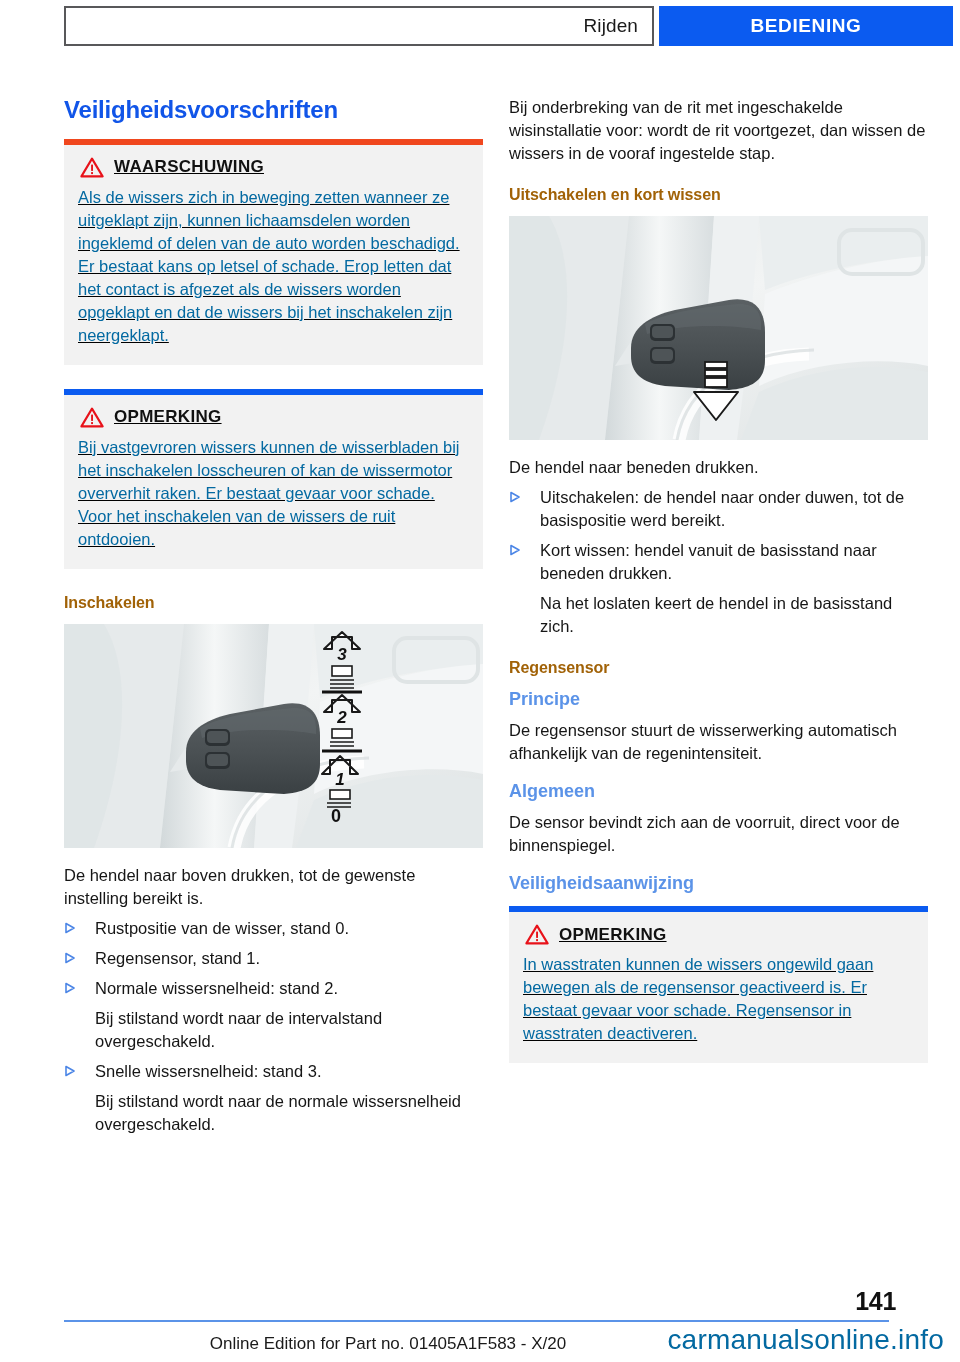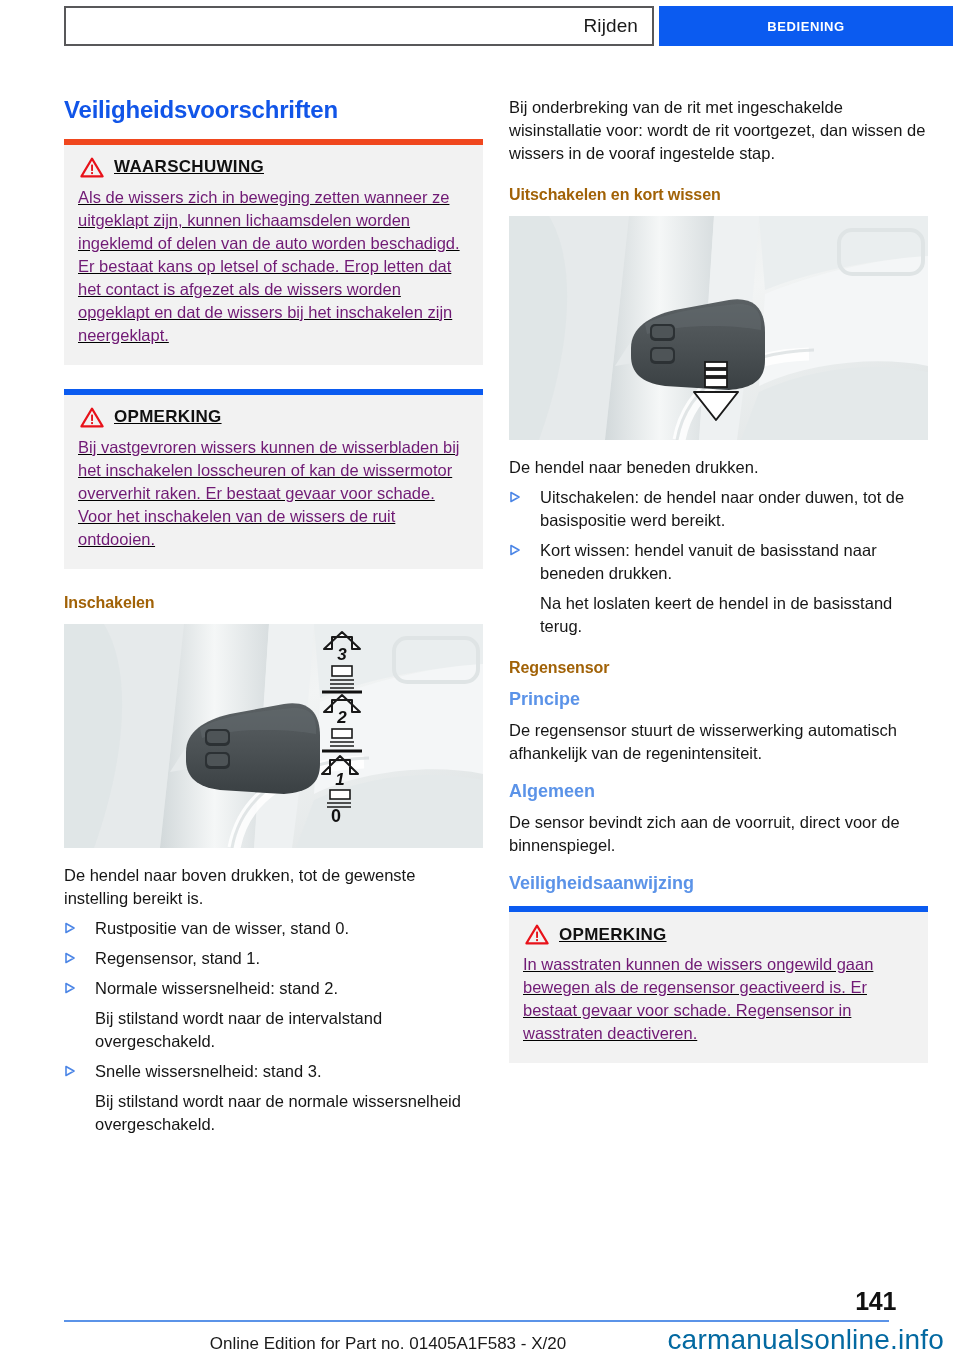--- a/index.html
+++ b/index.html
@@ -45,21 +45,21 @@
   }
   .tab-blue {
     flex: 1 1 auto;
     margin-left: 5px;
     background: #0B5BF0;
     display: flex;
     align-items: center;
     justify-content: center;
   }
   .tab-blue-label {
-    font-size: 13px;
+    font-size: 19px;
     font-weight: bold;
     color: #ffffff;
     letter-spacing: 0.6px;
   }
 
   
   .columns {
     position: absolute;
     top: 96px;
     left: 64px;
@@ -118,21 +118,21 @@
   .notice-title {
     font-size: 17px;
     font-weight: bold;
     color: #111111;
     letter-spacing: 0.3px;
   }
   .warn-tri { flex: 0 0 auto; display: block; }
   .notice-body {
     font-size: 16.5px;
     line-height: 23px;
-    color: #701a75;
+    color: #0369a1;
   }
 
   
   .figure {
     width: 419px;
     height: 224px;
     overflow: hidden;
     position: relative;
     background: #e9ebec;
   }
@@ -455,21 +455,21 @@
         </div>
 
         <div class="bitem">
           <span class="bmark">
             <svg width="12" height="12" viewBox="0 0 12 12">
                 <path d="M2 1.5 L10 6 L2 10.5 Z" fill="none" stroke="#4C86E6" stroke-width="1.6" stroke-linejoin="round"></path>
               </svg>
           </span>
           <span class="btext">Kort wissen: hendel vanuit de basisstand naar beneden drukken.</span>
         </div>
-        <div class="bsub">Na het loslaten keert de hendel in de basisstand terug.</div>
+        <div class="bsub">Na het loslaten keert de hendel in de basisstand zich.</div>
       </div>
 
       <div class="sp20"></div>
 
       <div class="h2">Regensensor</div>
 
       <div class="sp12"></div>
       <div class="h3">Principe</div>
       <div class="sp8"></div>
       <div class="p">De regensensor stuurt de wisserwerking automatisch afhankelijk van de regenintensiteit.</div>

